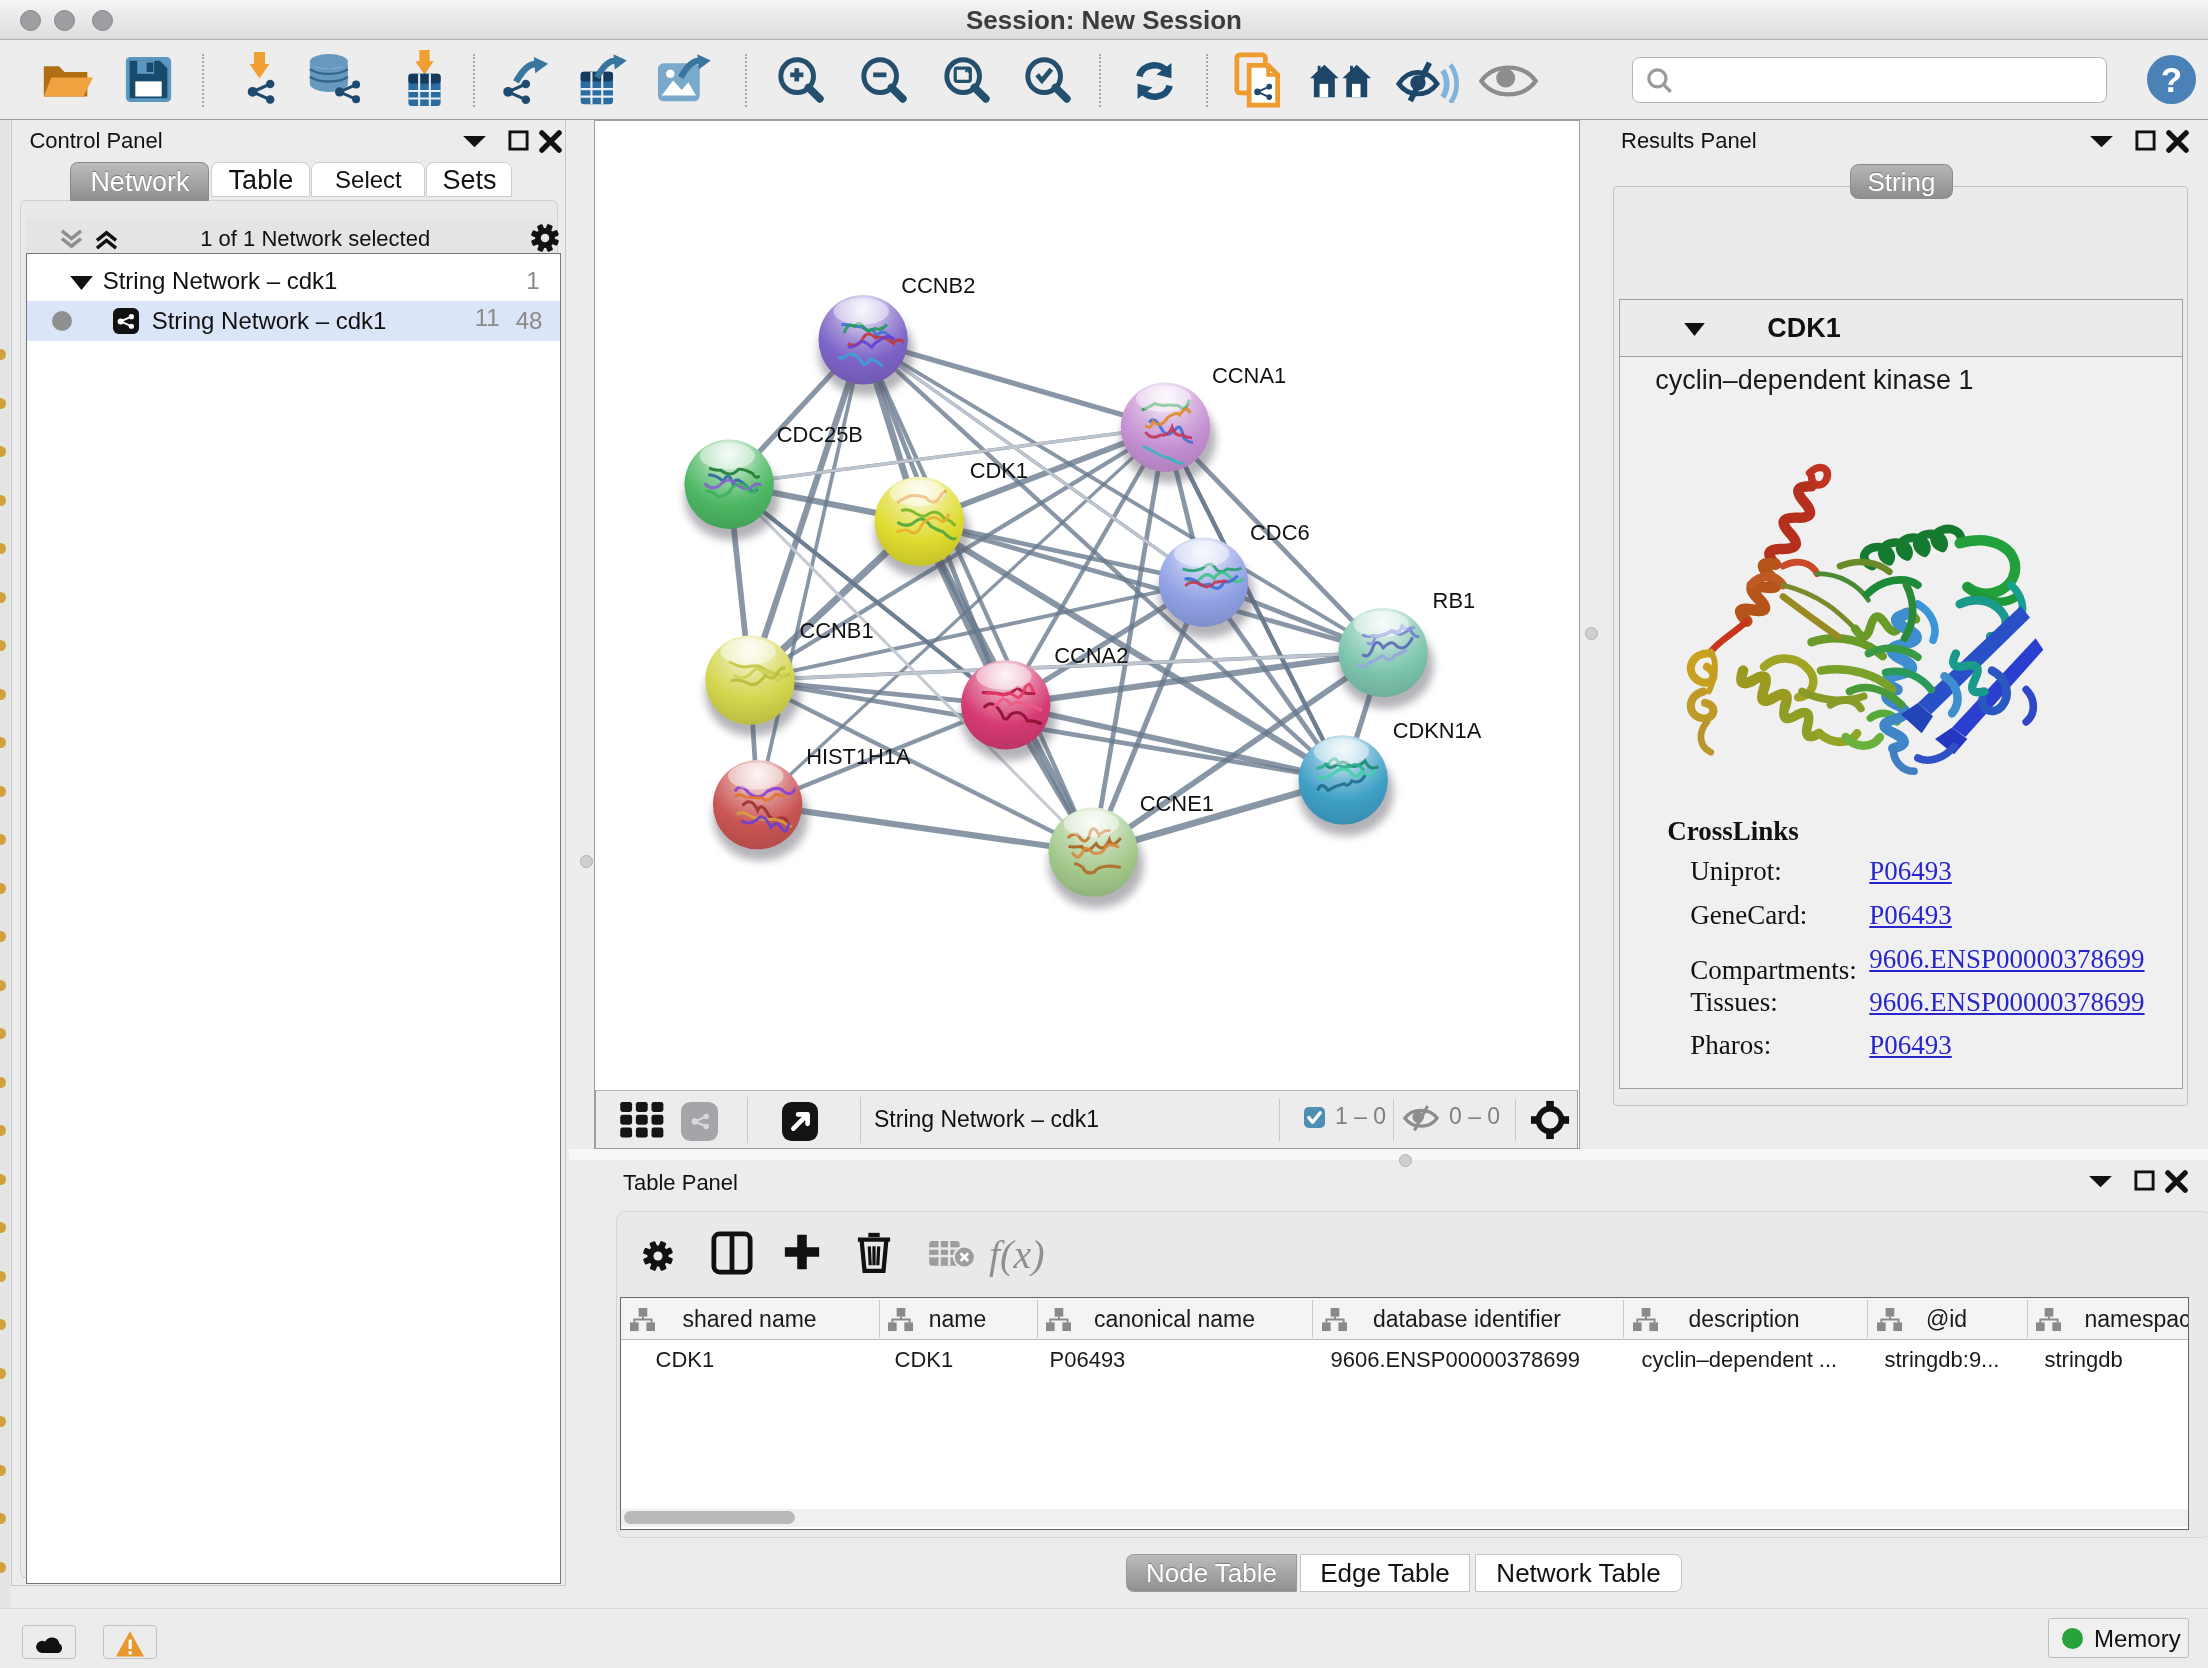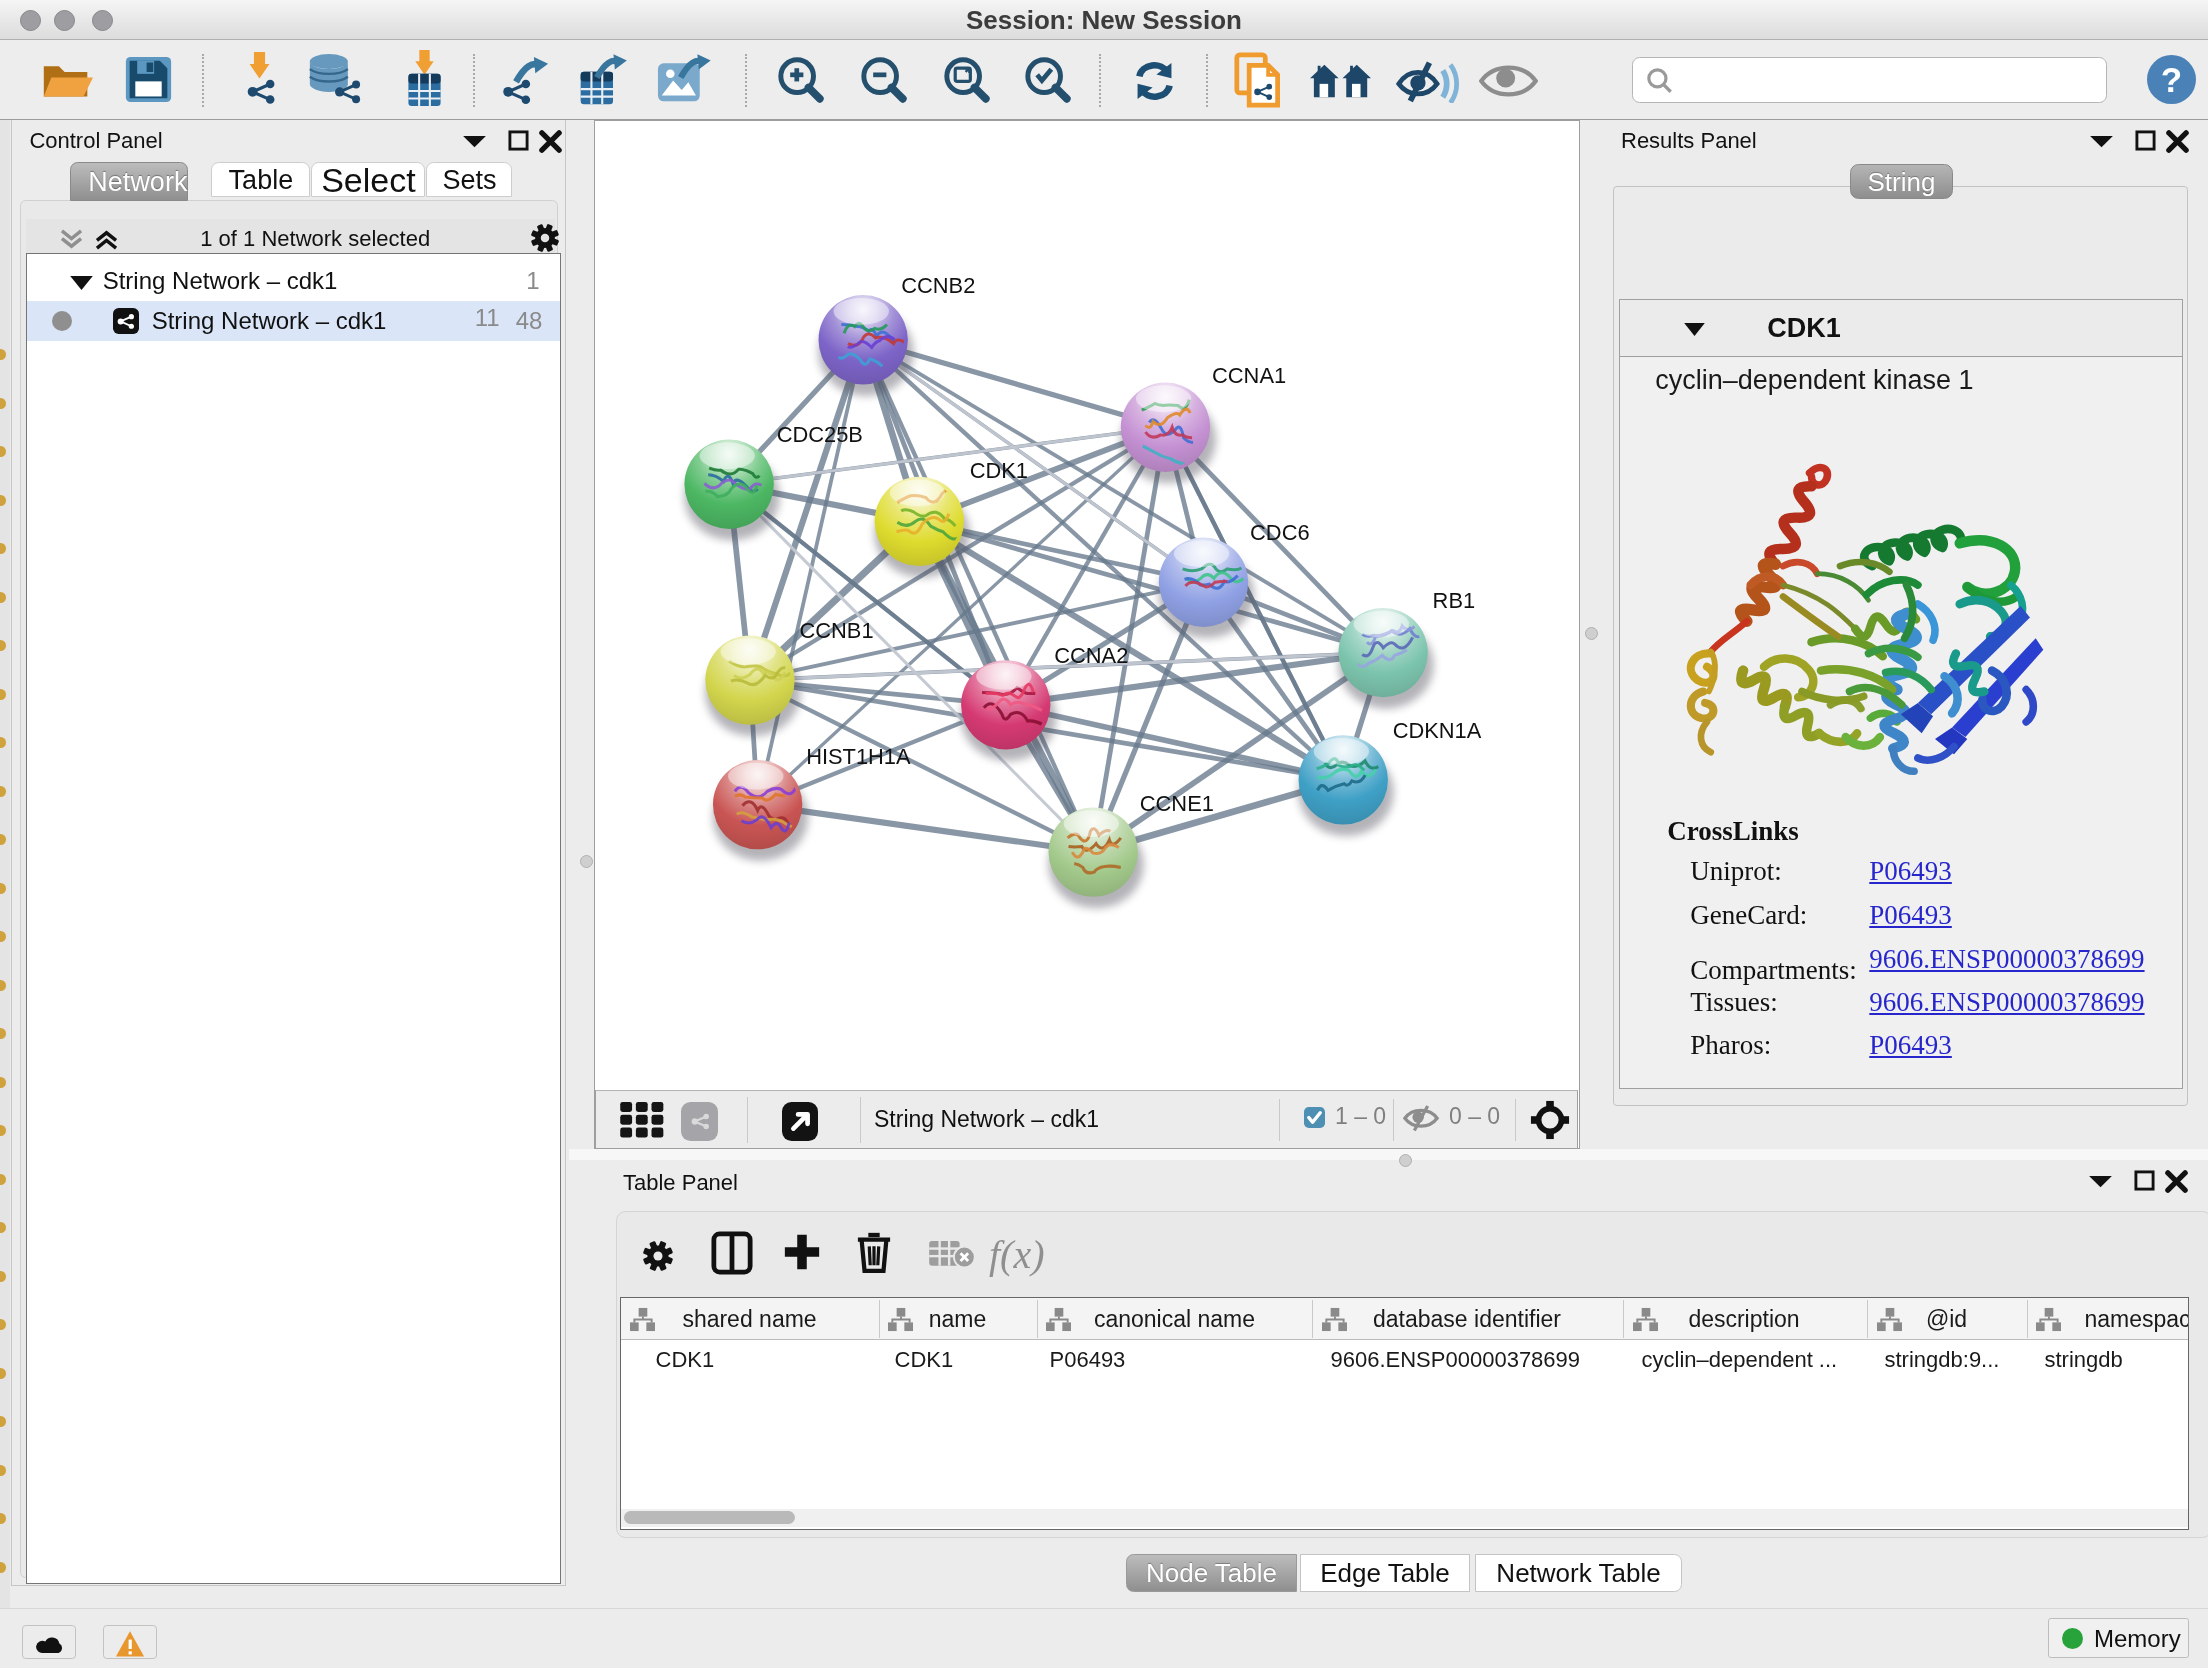--- a/index.html
+++ b/index.html
@@ -181,23 +181,23 @@
     <div class="abs panel-title" style="left:17px;top:7.6px">Control Panel</div>
     <div class="abs" style="left:450px;top:14.3px"><svg width="25" height="13.3" viewBox="0 0 26 14">
         <path d="M1 1 L13 13 L25 1 Z" fill="#111"></path>
       </svg></div>
     <div class="abs" style="left:496px;top:9.5px"><svg width="21" height="21" viewBox="0 0 22 22">
         <rect x="2" y="2" width="18" height="18" fill="none" stroke="#111" stroke-width="3"></rect>
       </svg></div>
     <div class="abs" style="left:527px;top:9.5px"><svg width="23" height="23" viewBox="0 0 24 24">
         <path d="M3 3 L21 21 M21 3 L3 21" stroke="#111" stroke-width="5.5" stroke-linecap="round"></path>
       </svg></div>
-    <div class="abs" style="left:58px;top:42px;width:118px;height:39px;border-radius:7.6px 7.6px 0 0;background:linear-gradient(#bcbcbc,#8f8f8f);border:1px solid #8a8a8a;color:#fff;font-size:27px;text-align:right;line-height:38px;text-shadow:0 -1px 1px rgba(0,0,0,0.35);z-index:3">Network</div>
+    <div class="abs" style="left:58px;top:42px;width:139px;height:39px;border-radius:7.6px 7.6px 0 0;background:linear-gradient(#bcbcbc,#8f8f8f);border:1px solid #8a8a8a;color:#fff;font-size:27px;text-align:center;line-height:38px;text-shadow:0 -1px 1px rgba(0,0,0,0.35);z-index:3">Network</div>
     <div class="abs" style="left:199px;top:42px;width:99px;height:35px;border-radius:7.6px 7.6px 0 0;background:#fff;border:1px solid #cdcdcd;color:#111;font-size:27px;text-align:center;line-height:34px;z-index:2">Table</div>
-    <div class="abs" style="left:299px;top:42px;width:114px;height:35px;border-radius:7.6px 7.6px 0 0;background:#fff;border:1px solid #cdcdcd;color:#111;font-size:34px;text-align:center;line-height:34px;z-index:2">Select</div>
+    <div class="abs" style="left:299px;top:42px;width:114px;height:35px;border-radius:7.6px 7.6px 0 0;background:#fff;border:1px solid #cdcdcd;color:#111;font-size:24px;text-align:center;line-height:34px;z-index:2">Select</div>
     <div class="abs" style="left:414px;top:42px;width:86px;height:35px;border-radius:7.6px 7.6px 0 0;background:#fff;border:1px solid #cdcdcd;color:#111;font-size:27px;text-align:center;line-height:34px;z-index:2">Sets</div>
     <div class="abs" style="left:7.6px;top:80px;width:538px;height:1378px;background:#e9e9e9;border:1px solid #d0d0d0;border-radius:5.7px"></div>
     <div class="abs" style="left:13.3px;top:99px;width:529px;height:38px;background:#e4e4e4">
       <div style="position:absolute;left:33px;top:9.5px"><svg width="25" height="21" viewBox="0 0 26 22">
           <path d="M3 2 L13 10 L23 2 M3 10 L13 18 L23 10" fill="none" stroke="#8f8f8f" stroke-width="3.6"></path>
         </svg></div>
       <div style="position:absolute;left:68px;top:9.5px"><svg width="25" height="21" viewBox="0 0 26 22">
           <path d="M3 12 L13 4 L23 12 M3 20 L13 12 L23 20" fill="none" stroke="#111" stroke-width="3.6"></path>
         </svg></div>
       <div class="abs" style="left:25px;top:6.7px;width:100%;text-align:center;font-size:22px;color:#111">1 of 1 Network selected</div>

